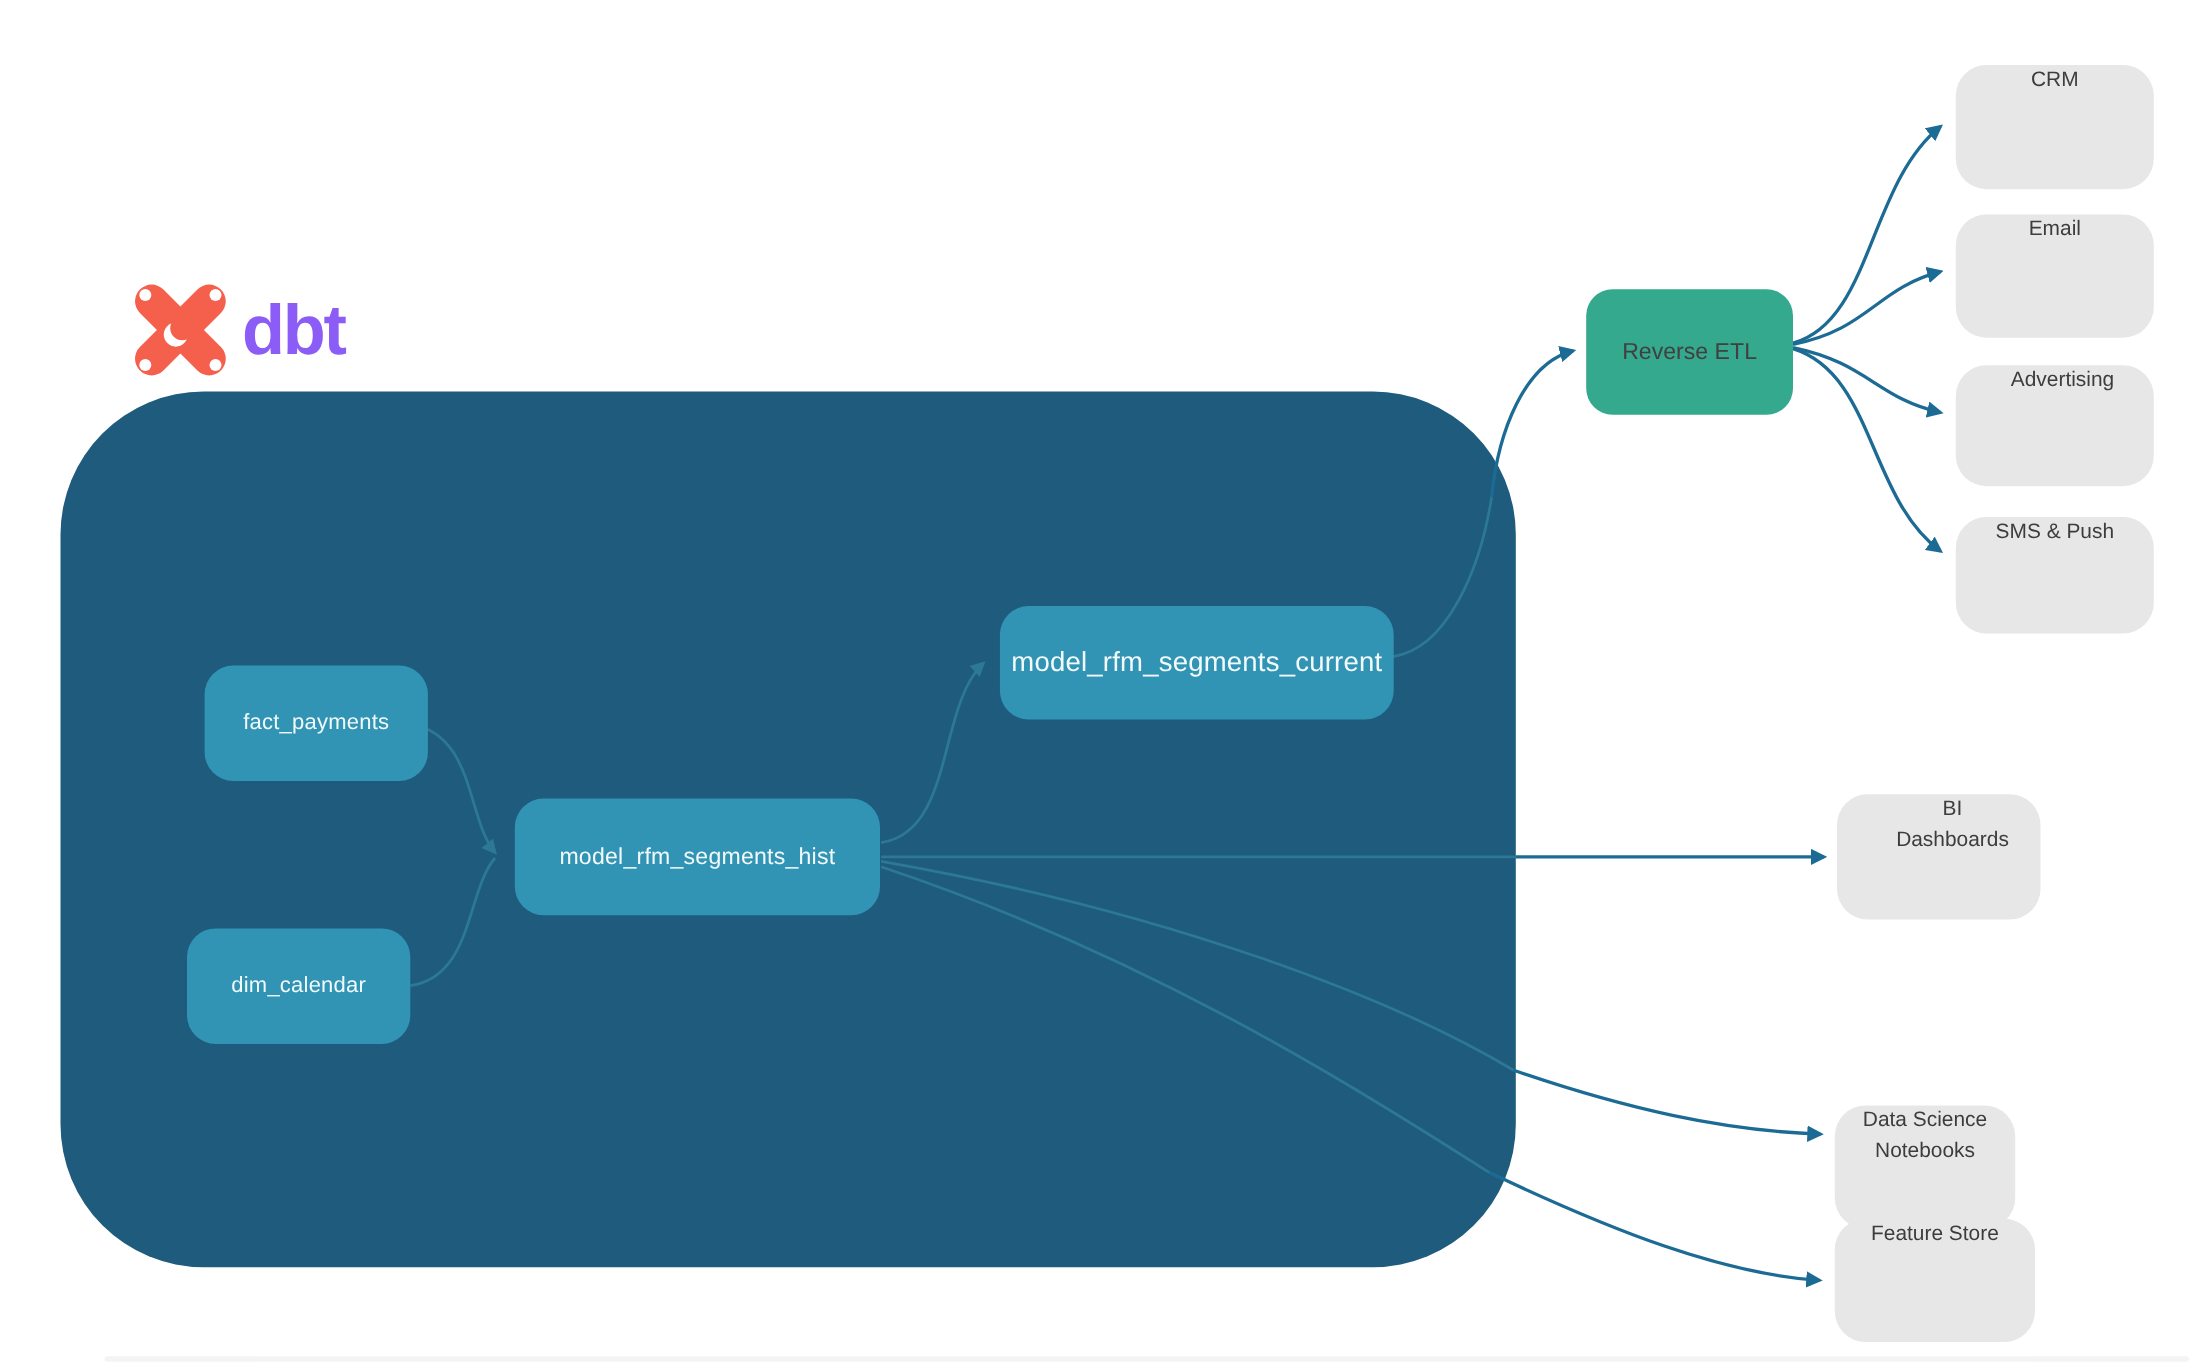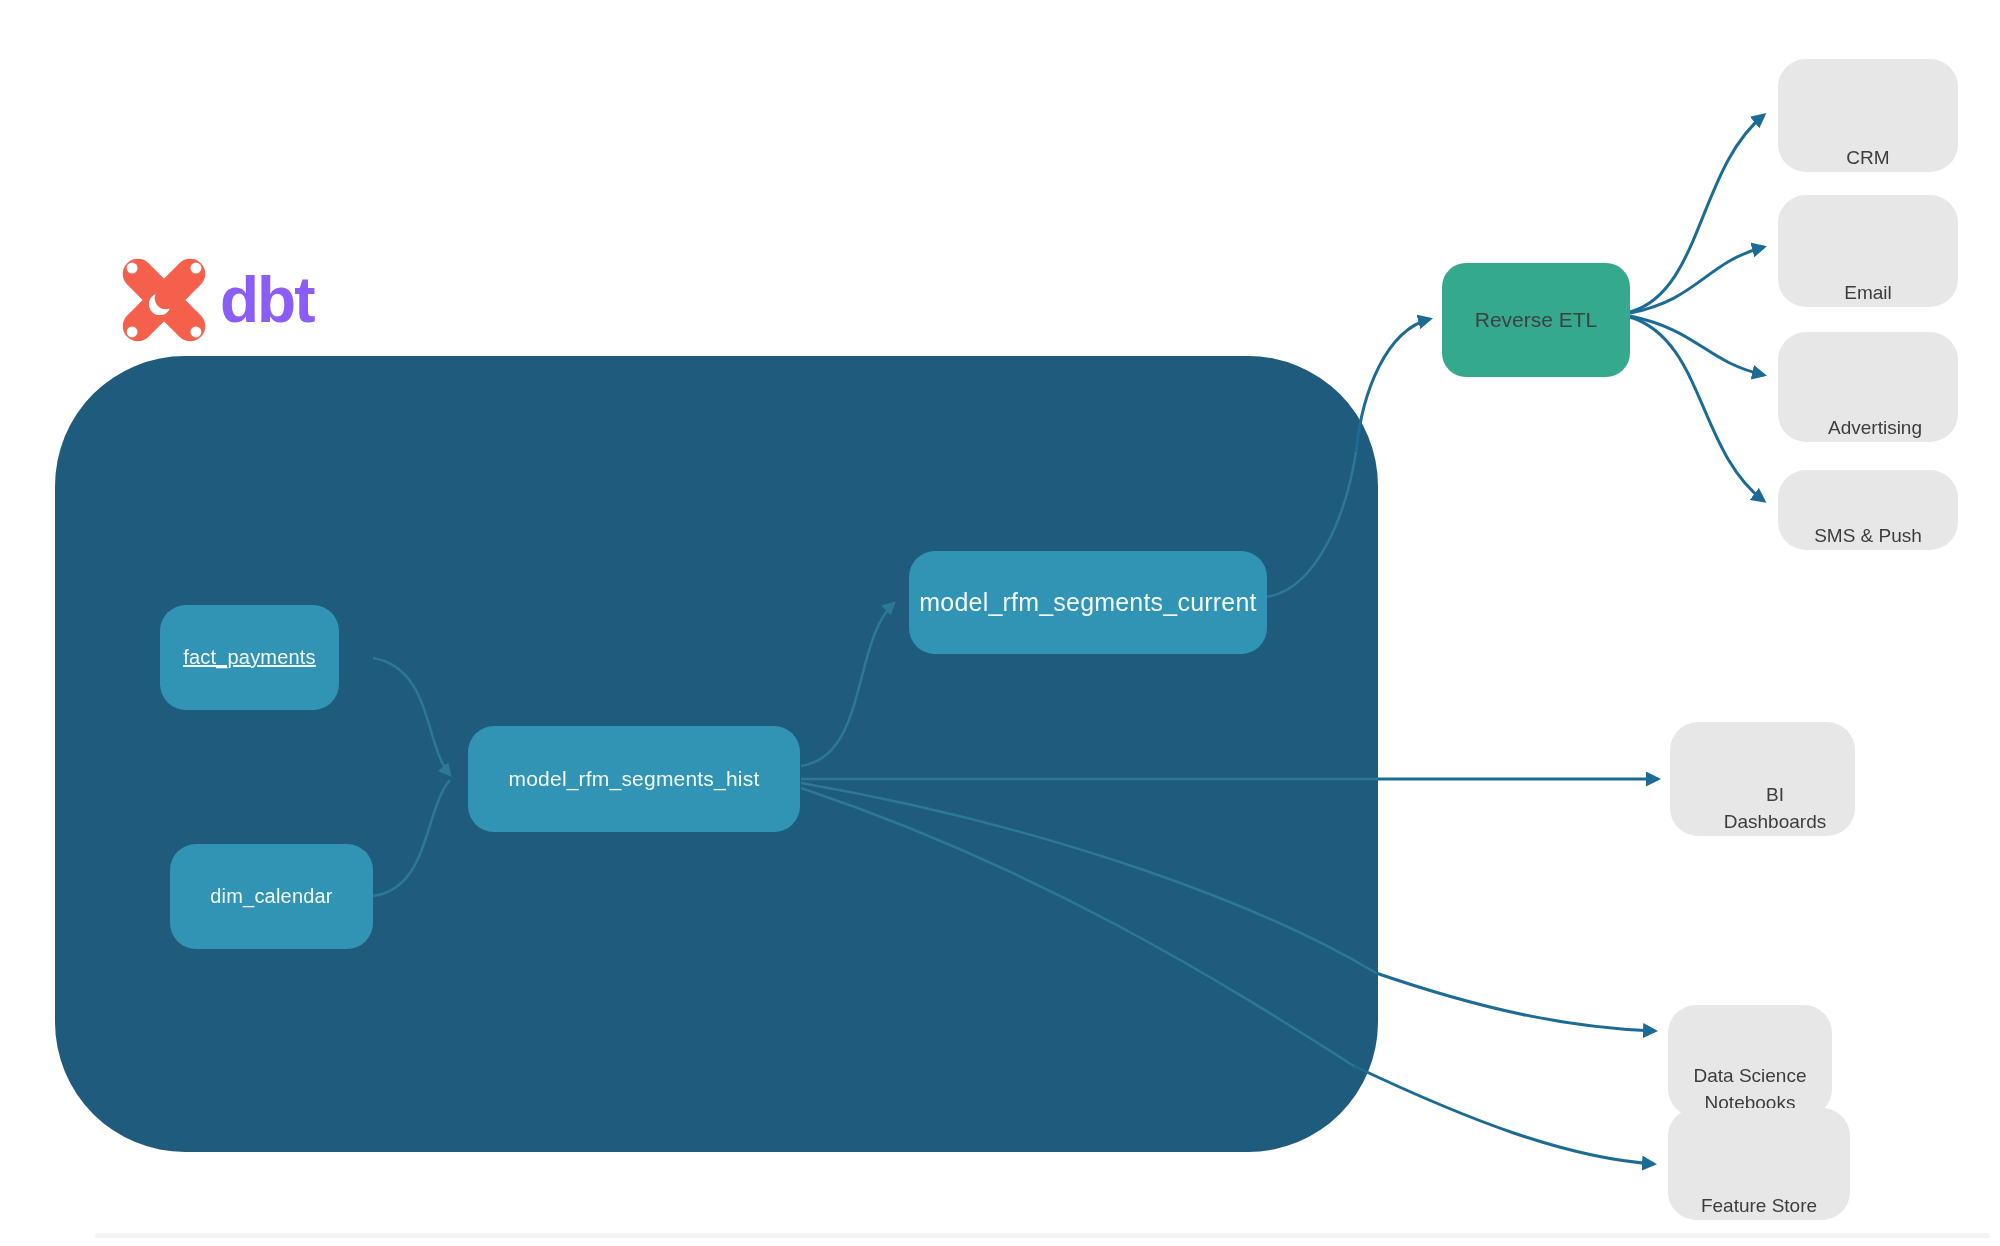--- a/index.html
+++ b/index.html
@@ -23,42 +23,42 @@
   svg.edges { left: 0; top: 0; width: 2000px; height: 1246px; pointer-events: none; }
   .edge-inner { stroke: #2D7896; stroke-width: 2.5; fill: none; }
   .edge-outer { stroke: #1C6B94; stroke-width: 3; fill: none; }
 
   
   .node {
     background: #3194B4; border-radius: 26px; color: #F2FAFC;
     display: flex; align-items: center; justify-content: center;
     font-size: 20px; letter-spacing: 0.2px; text-align: center;
   }
-  .n-fact    { left: 160px; top: 605px; width: 179px; height: 105px; text-decoration: underline; }
+  .n-fact    { left: 186px; top: 605px; width: 203px; height: 105px; }
   .n-dim     { left: 170px; top: 844px; width: 203px; height: 105px; }
   .n-hist    { left: 468px; top: 726px; width: 332px; height: 106px; font-size: 21px; }
   .n-current { left: 909px; top: 551px; width: 358px; height: 103px; font-size: 25px; }
 
   
   .n-retl {
     left: 1442px; top: 263px; width: 188px; height: 114px;
     background: #34A98D; border-radius: 24px; color: #404040;
     display: flex; align-items: center; justify-content: center; font-size: 21px;
   }
 
   
   .gray {
     background: #E7E7E7; border-radius: 28px; color: #3D3D3D;
-    display: flex; align-items: flex-end; justify-content: center;
+    display: flex; align-items: flex-start; justify-content: center;
     font-size: 19px; text-align: center; line-height: 1.45; padding: 0 22px;
   }
   .g-crm  { left: 1778px; top: 59px;  width: 180px; height: 113px; }
   .g-email{ left: 1778px; top: 195px; width: 180px; height: 112px; }
   .g-adv  { left: 1778px; top: 332px; width: 180px; height: 110px; padding-left: 36px; }
-  .g-sms  { left: 1778px; top: 470px; width: 180px; height: 80px; }
+  .g-sms  { left: 1778px; top: 470px; width: 180px; height: 106px; }
   .g-bi   { left: 1670px; top: 722px; width: 185px; height: 114px; padding-left: 47px; }
   .g-ds   { left: 1668px; top: 1005px; width: 164px; height: 112px; }
   .g-fs   { left: 1668px; top: 1108px; width: 182px; height: 112px; }
 
   .bottom-edge { left: 95px; top: 1233px; width: 1895px; height: 5px; background: #f4f4f4; border-radius: 3px; }
 </style>
 </head>
 <body>
 
 <div class="abs brand">

